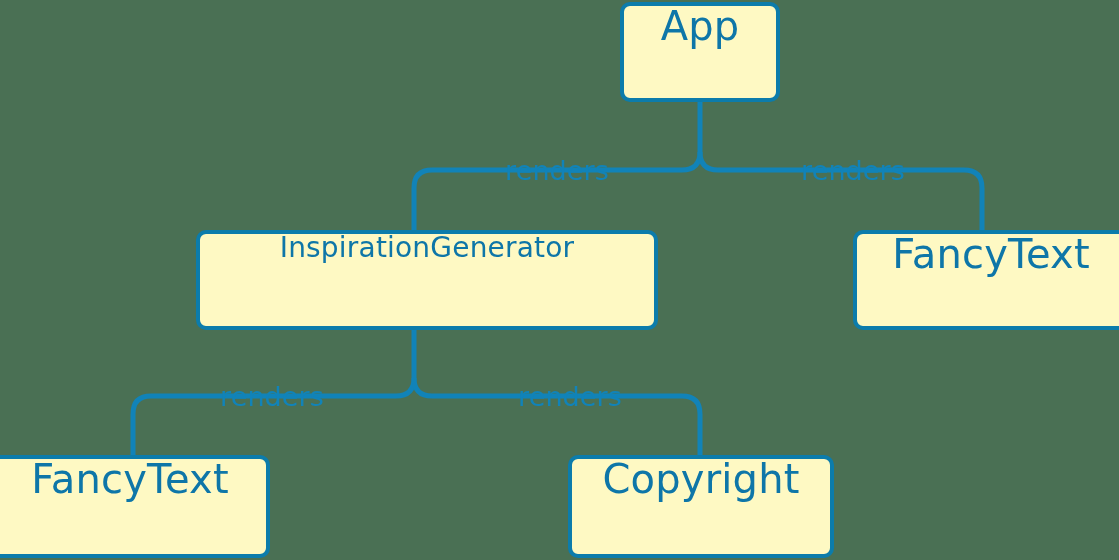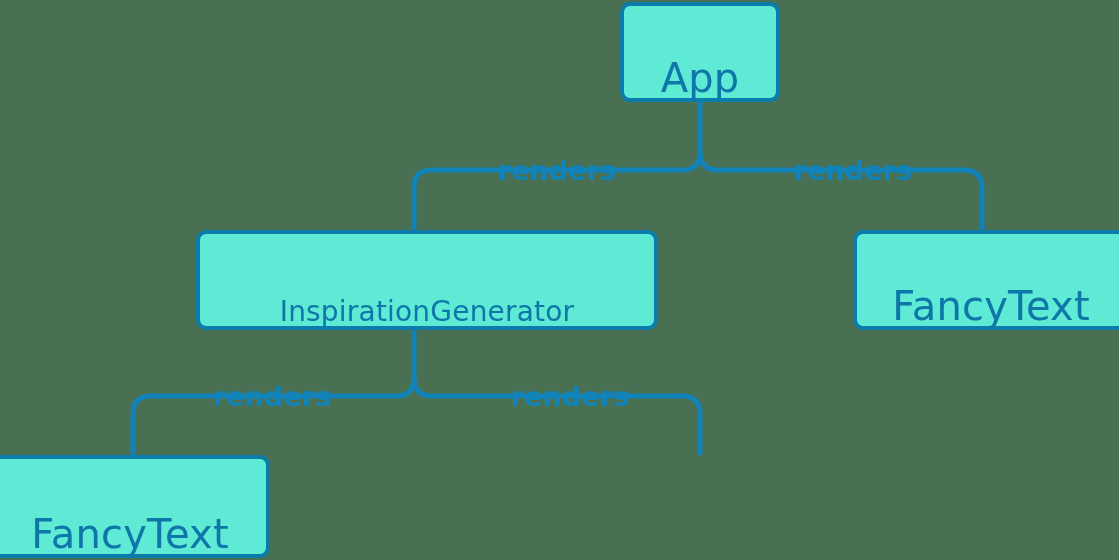--- a/index.html
+++ b/index.html
@@ -19,40 +19,40 @@
     position: absolute;
     left: 0;
     top: 0;
     width: 1119px;
     height: 560px;
     pointer-events: none;
   }
   .node {
     position: absolute;
     box-sizing: border-box;
-    background: #5eead4;
+    background: #fef9c3;
     border: 4px solid #0c7cab;
     border-radius: 10px;
     display: flex;
-    align-items: flex-end;
+    align-items: flex-start;
     justify-content: center;
     color: #0e76a8;
     font-weight: 400;
     letter-spacing: 0.2px;
     white-space: nowrap;
   }
   .node-label {
     display: block;
     line-height: 1;
   }
   .edge-label {
     position: absolute;
     color: #1183b8;
     font-size: 27px;
-    font-weight: 700;
+    font-weight: 400;
     letter-spacing: 0.1px;
     white-space: nowrap;
     transform: translate(-50%, -50%);
   }
 </style>
 </head>
 <body>
 
 <div id="diagram-root">
 
@@ -87,14 +87,17 @@
   </div>
 
   <div class="node" style="left:853px; top:230px; width:276px; height:100px; font-size:40px;">
     <span class="node-label">FancyText</span>
   </div>
 
   <div class="node" style="left:-10px; top:455px; width:280px; height:103px; font-size:40px;">
     <span class="node-label">FancyText</span>
   </div>
 
+  <div class="node" style="left:568px; top:455px; width:266px; height:103px; font-size:40px;">
+    <span class="node-label">Copyright</span>
+  </div>
 
 </div>
 
 </body></html>

